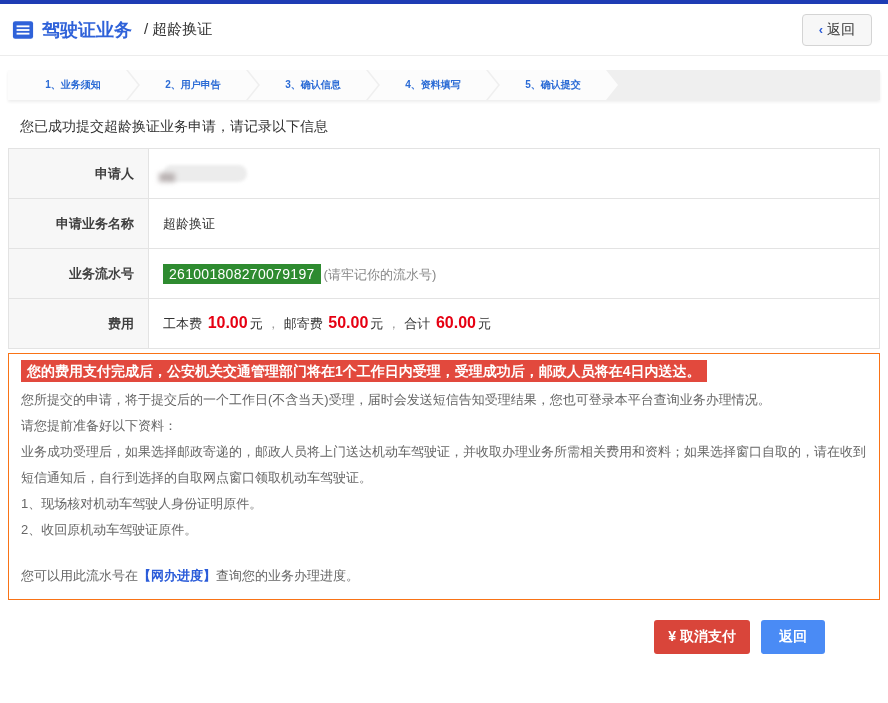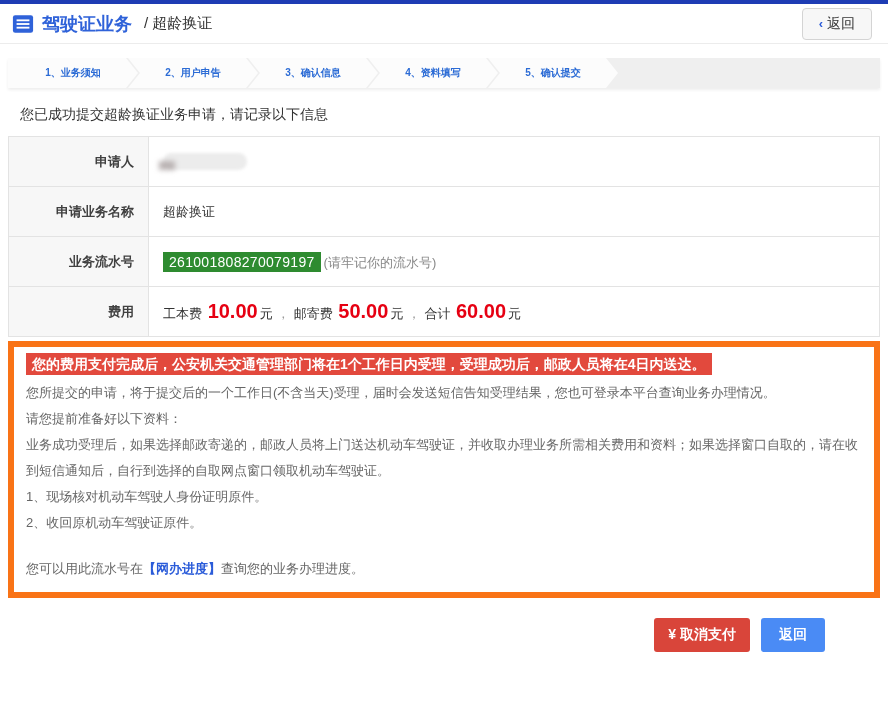--- a/index.html
+++ b/index.html
@@ -1,21 +1,21 @@
 <!DOCTYPE html>
 <html><head>
 <meta charset="utf-8">
 <style>
   * { margin: 0; padding: 0; box-sizing: border-box; }
   html, body { width: 888px; height: 703px; overflow: hidden; background: #ffffff;
     font-family: "Liberation Sans", "DejaVu Sans", sans-serif; }
 
   .topbar { height: 4px; background: #1e3cb4; width: 100%; }
 
-  .header { height: 40px; display: flex; align-items: center; padding: 0 12px;
+  .header { height: 52px; display: flex; align-items: center; padding: 0 12px;
     border-bottom: 1px solid #ececec; }
   .header-title-wrap { display: flex; align-items: center; gap: 8px; }
   .list-icon { width: 22px; height: 22px; display: inline-block; }
   .header-title { color: #2f62d9; font-size: 18px; font-weight: bold; }
   .header-subtitle { color: #333; font-size: 15px; margin-left: 4px; }
   .back-btn-top { margin-left: auto; margin-right: 4px; background: #f7f7f7;
     border: 1px solid #d4d4d4; border-radius: 4px; padding: 6px 16px; font-size: 14px;
     color: #333; cursor: pointer; display: flex; align-items: center; gap: 4px;
     font-family: inherit; }
   .back-chevron { color: #2b5cd9; font-weight: bold; font-size: 13px; }
@@ -42,24 +42,24 @@
 
   .redact-blob { display: inline-block; position: relative; width: 84px; height: 17px;
     background: #ececec; border-radius: 9px; filter: blur(1.5px); vertical-align: middle; }
   .redact-blob::after { content: ""; position: absolute; left: -4px; bottom: 0;
     width: 16px; height: 9px; background: #b9b2b2; filter: blur(2px); }
 
   .serial-badge { display: inline-block; background: #2e8b30; color: #fff;
     font-weight: normal; font-size: 14px; padding: 2px 6px; letter-spacing: 0.3px; }
   .serial-note { color: #888; font-size: 13px; margin-left: 3px; }
 
-  .fee-amount { color: #e60012; font-weight: bold; font-size: 20px; margin: 0 2px; }
+  .fee-amount { color: #e60012; font-weight: bold; font-size: 16px; margin: 0 2px; }
   .fee-sep { color: #999; margin: 0 4px; }
 
-  .notice-box { margin: 4px 8px 0 8px; border: 6px solid #f97316;
+  .notice-box { margin: 4px 8px 0 8px; border: 1px solid #f97316;
     padding: 6px 12px 10px 12px; }
   .banner { display: table; background: #e2493d; color: #fff; font-weight: bold;
     font-size: 14px; padding: 2px 6px; line-height: 18px; margin-bottom: 5px; }
   .notice-box p { font-size: 13px; color: #666; line-height: 26px; }
   .progress-line { margin-top: 20px !important; }
   .progress-link { color: #2b5cd9; font-weight: bold; cursor: pointer; }
 
   .actions { display: flex; justify-content: flex-end; gap: 11px;
     margin: 20px 63px 0 0; }
   .btn { font-size: 14px; font-weight: bold; color: #fff; border: none;

